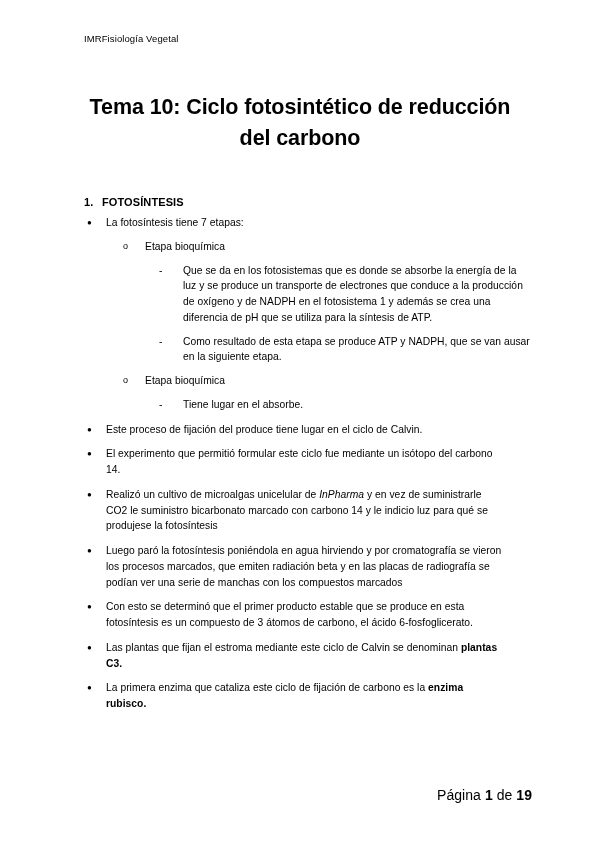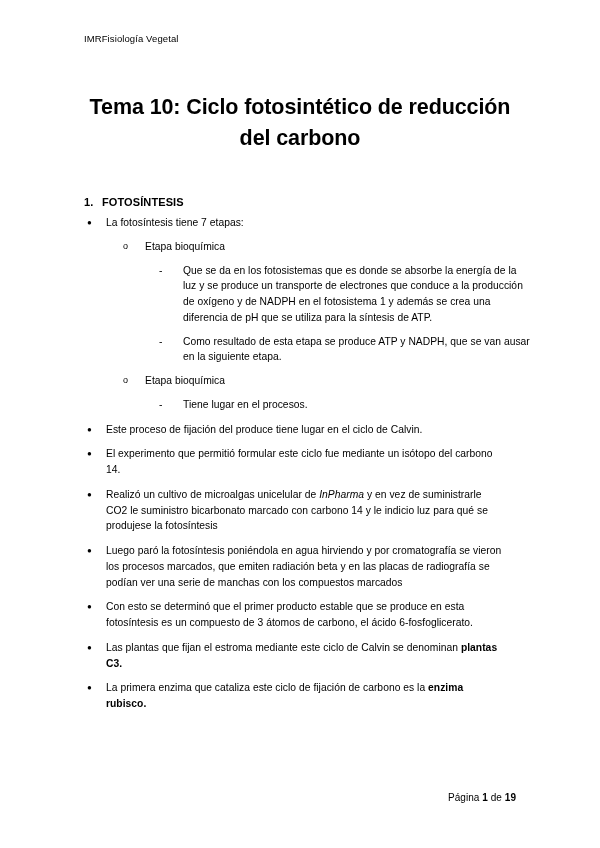--- a/index.html
+++ b/index.html
@@ -125,23 +125,23 @@
   .lvl3 > .marker { font-size: 10.3px; line-height: 1.5; }
 
   b, .b { font-weight: bold; }
   i, .i { font-style: italic; }
 
   
   .doc-footer {
     position: absolute;
     bottom: 45px;
     left: 84px;
-    right: 84px;
+    right: 68px;
     text-align: right;
-    font-size: 10px;
+    font-size: 14px;
     letter-spacing: 0.05px;
   }
 </style>
 </head>
 <body>
 
 <div class="page">
 
   <div class="doc-header">
     <span class="hdr-left">IMR</span>
@@ -170,21 +170,21 @@
       <div class="li lvl3">
         <span class="marker">-</span>
         <span class="txt">Como resultado de esta etapa se produce ATP y NADPH, que se van ausar en la siguiente etapa.</span>
       </div>
       <div class="li lvl2">
         <span class="marker">o</span>
         <span class="txt">Etapa bioquímica</span>
       </div>
       <div class="li lvl3">
         <span class="marker">-</span>
-        <span class="txt">Tiene lugar en el procesos.</span>
+        <span class="txt">Tiene lugar en el absorbe.</span>
       </div>
       <div class="li lvl1">
         <span class="marker">●</span>
         <span class="txt">Este proceso de fijación del produce tiene lugar en el ciclo de Calvin.</span>
       </div>
       <div class="li lvl1">
         <span class="marker">●</span>
         <span class="txt">El experimento que permitió formular este ciclo fue mediante un isótopo del carbono 14.</span>
       </div>
       <div class="li lvl1">

